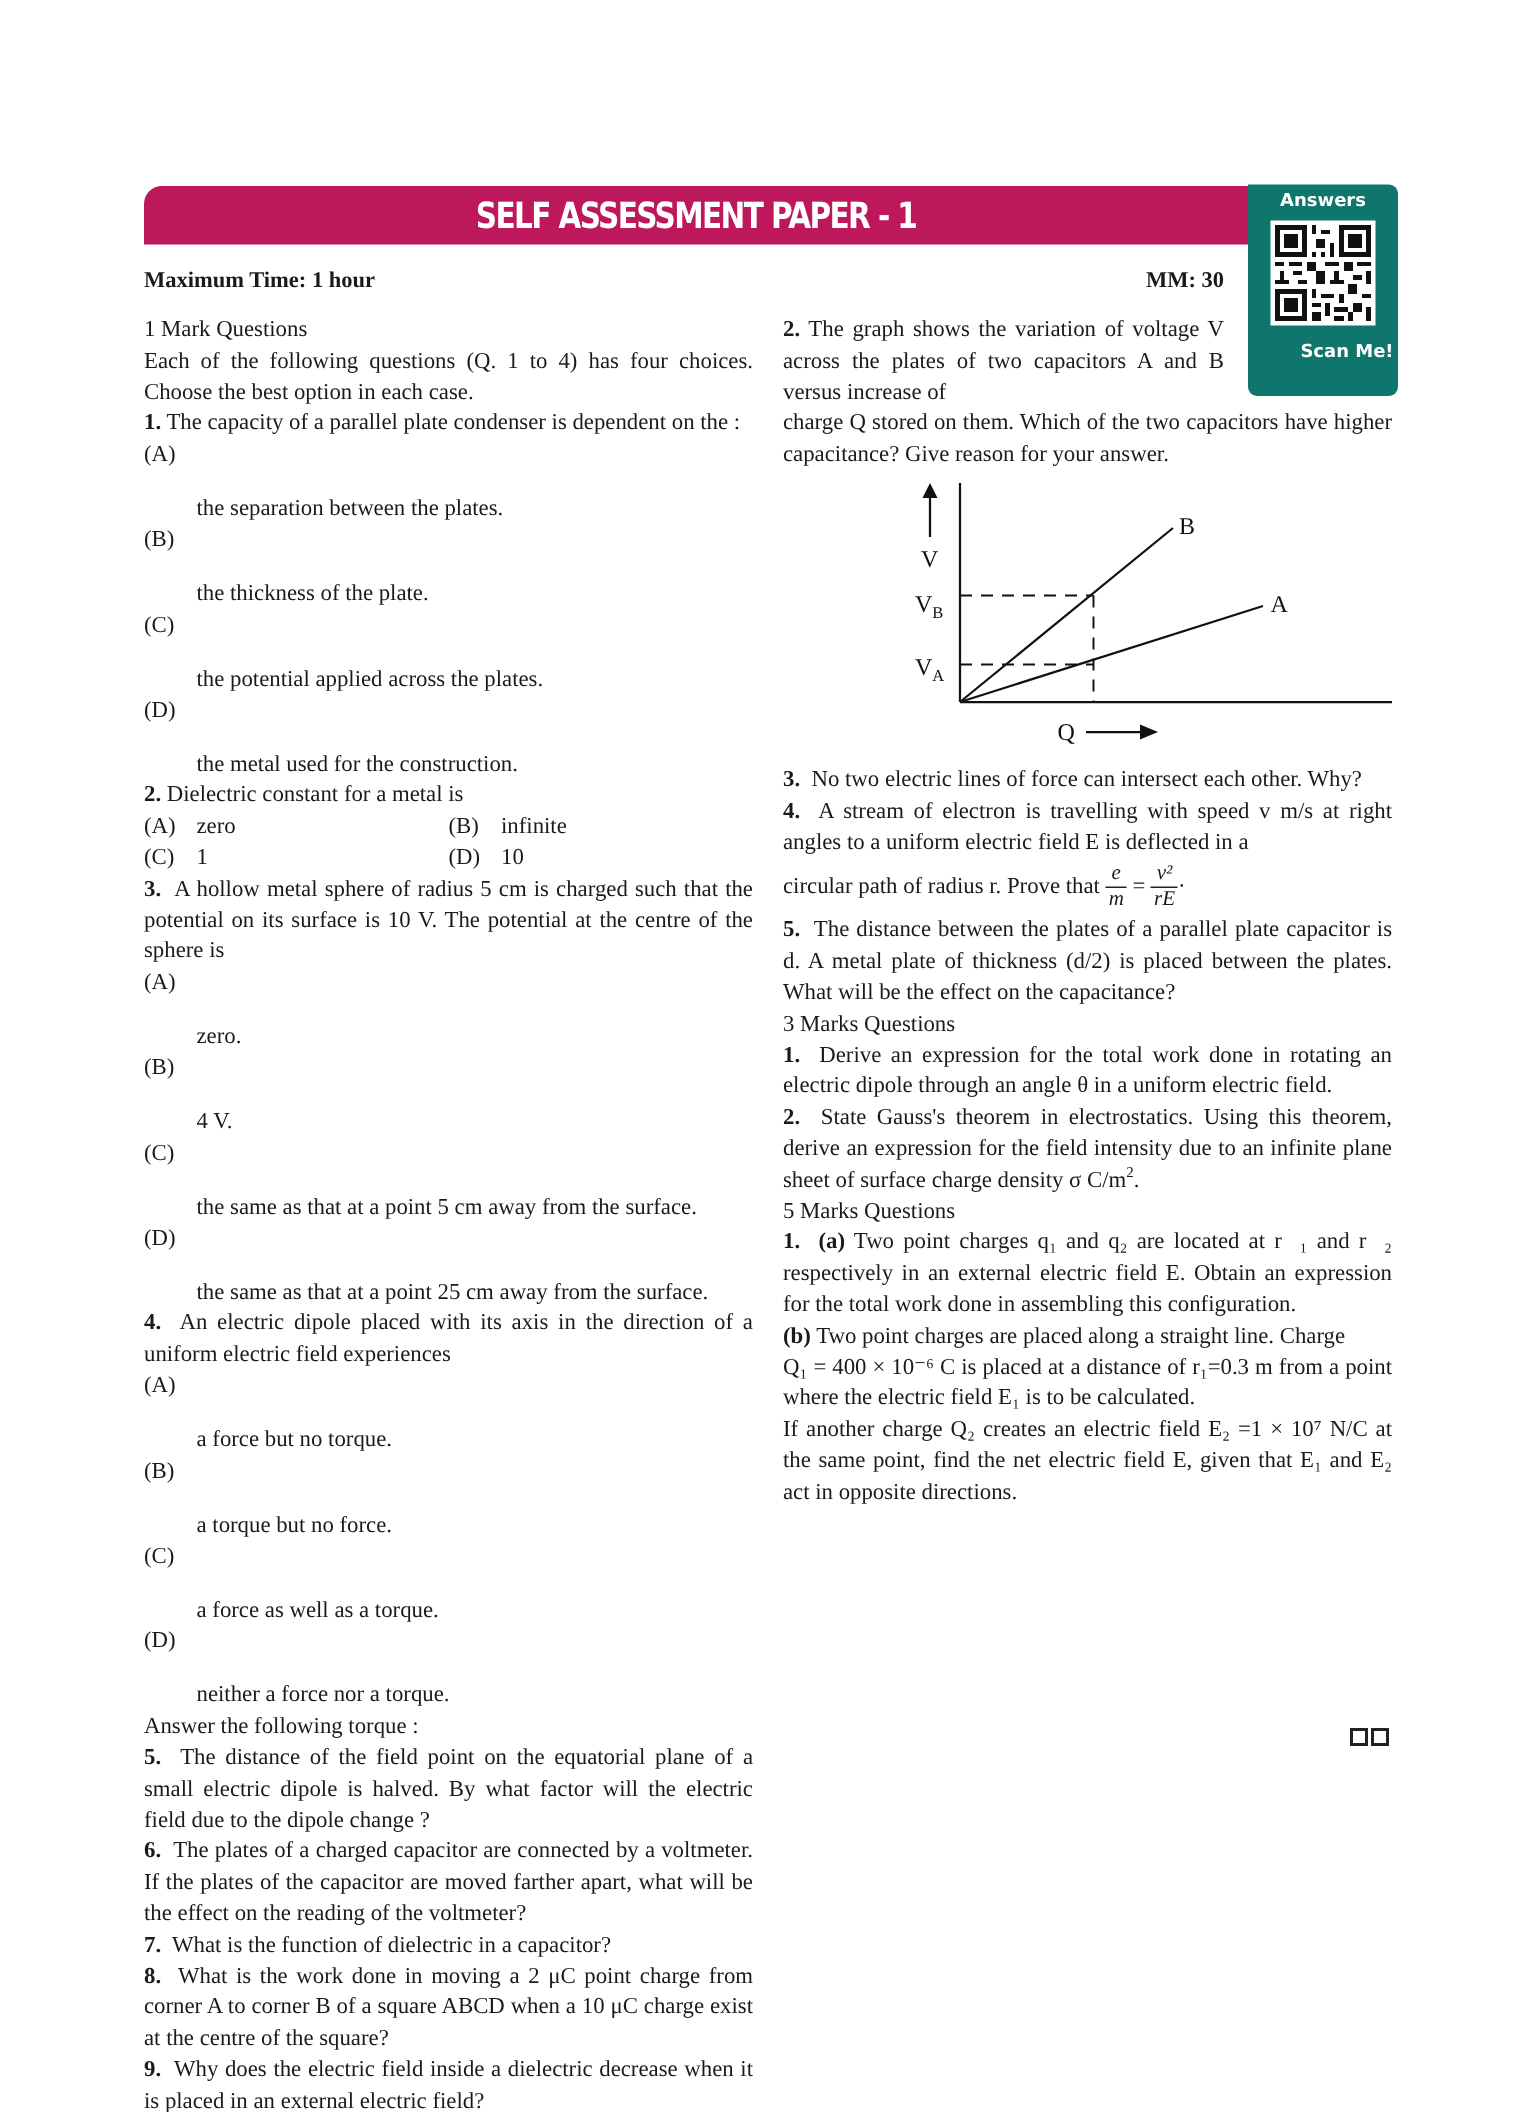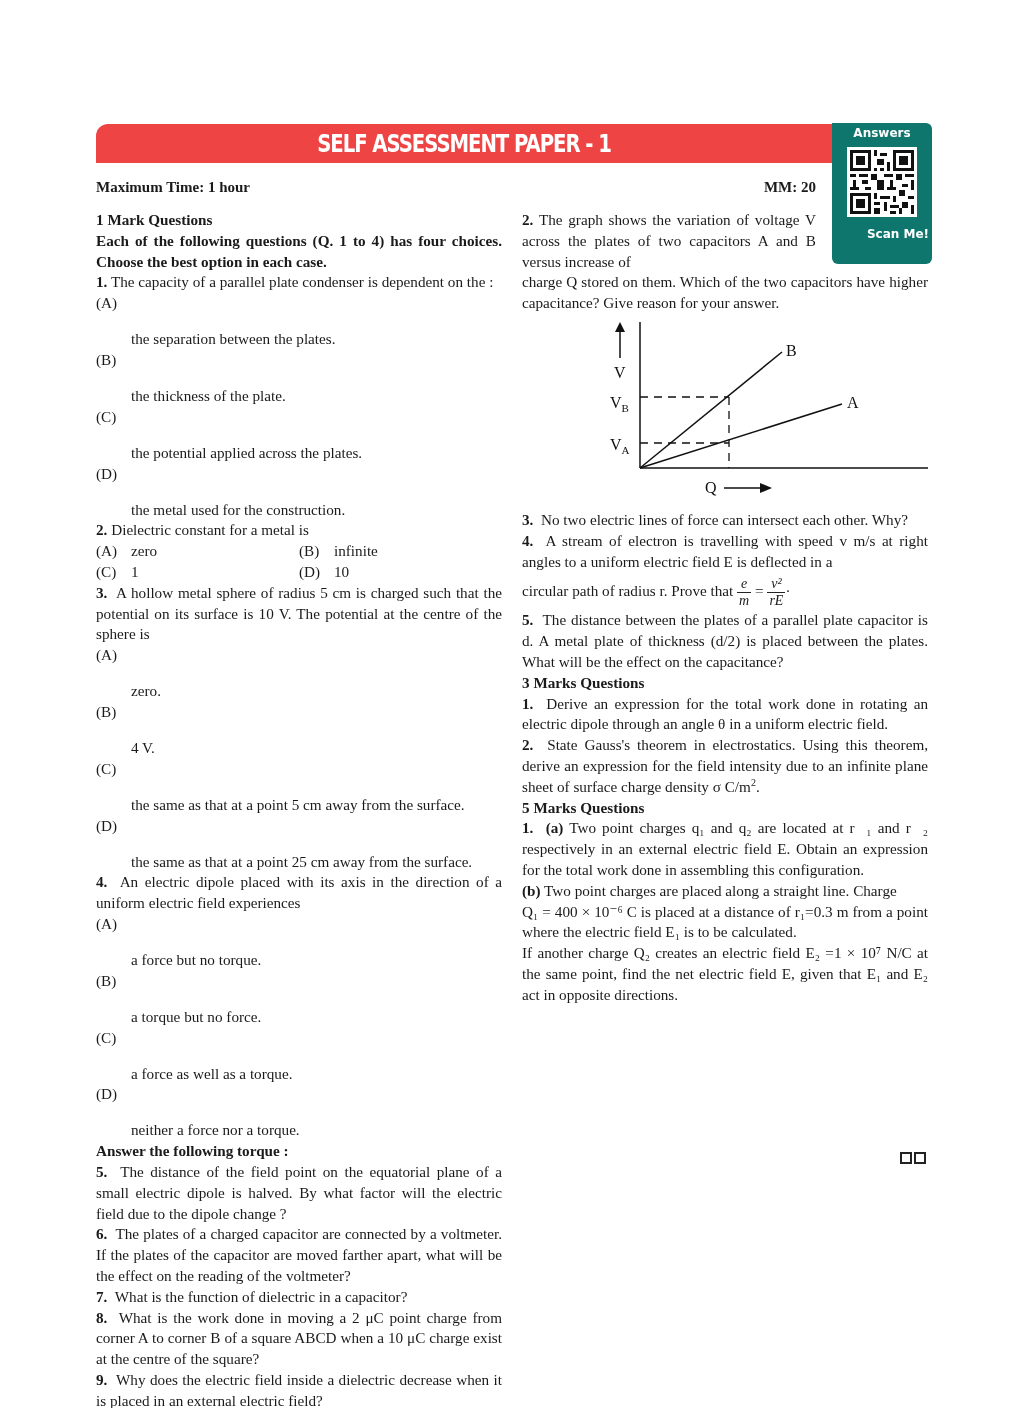--- a/index.html
+++ b/index.html
@@ -6,21 +6,21 @@
   html, body { width: 1024px; height: 1408px; background: #ffffff; }
   body {
     position: relative;
     font-family: "Liberation Serif", "DejaVu Serif", serif;
     color: #1a1a1a;
     font-size: 15.2px;
     line-height: 20.8px;
   }
   .banner {
     position: absolute; left: 96px; top: 124px; width: 736px; height: 39px;
-    background: #ef4444; border-radius: 12px 0 0 0;
+    background: #be185d; border-radius: 12px 0 0 0;
   }
   .banner-title {
     position: absolute; left: 0; right: 0; top: 5px; text-align: center;
     font-family: "DejaVu Sans", "Liberation Sans", sans-serif;
     font-weight: bold; font-size: 24px; letter-spacing: -1.3px;
     color: #ffffff; transform: scaleX(0.82); transform-origin: center;
     line-height: 30px;
   }
   .qr-box {
     position: absolute; left: 832px; top: 123px; width: 100px; height: 141px;
@@ -42,21 +42,21 @@
     font-weight: bold; font-size: 15px;
   }
   .meta-left { position: absolute; left: 0; top: 0; }
   .meta-right { position: absolute; right: 0; top: 0; }
 
   .col { position: absolute; top: 210px; }
   .col-left { left: 96px; width: 406px; }
   .col-right { left: 522px; width: 406px; }
 
   .p { text-align: justify; margin: 0; }
-  .h { font-weight: bold; }
+  .h { font-weight: normal; }
   .num { font-weight: bold; }
   .opt { display: flex; }
   .opt .lbl { width: 35px; flex: 0 0 35px; }
   .opt .txt { flex: 1; text-align: justify; margin-top: 36px; }
   .opt2 { display: flex; }
   .opt2 > div { width: 50%; display: flex; }
   .opt2 .lbl { width: 35px; flex: 0 0 35px; }
   .q-narrow { width: 294px; text-align: justify; }
   sup, sub { font-size: 10px; line-height: 0; }
   .graph { position: relative; width: 406px; height: 190px; margin: 4px 0 2px 0; }
@@ -132,21 +132,21 @@
           <rect x="13" y="20" width="2" height="1"></rect>
           <rect x="16" y="19" width="1" height="2"></rect>
       </g>
     </svg>
   </div>
   <div class="qr-label-bottom">Scan Me!</div>
 </div>
 
 <div class="meta-row">
   <span class="meta-left">Maximum Time: 1 hour</span>
-  <span class="meta-right">MM: 20</span>
+  <span class="meta-right">MM: 30</span>
 </div>
 
 <div class="col col-left">
   <div class="h">1 Mark Questions</div>
   <div class="p h">Each of the following questions (Q. 1 to 4) has four choices. Choose the best option in each case.</div>
 
   <div>
     <div class="p"><span class="num">1.</span> <span>The capacity of a parallel plate condenser is dependent on the :</span></div>
     <div class="opt">
         <span class="lbl">(A)</span>

